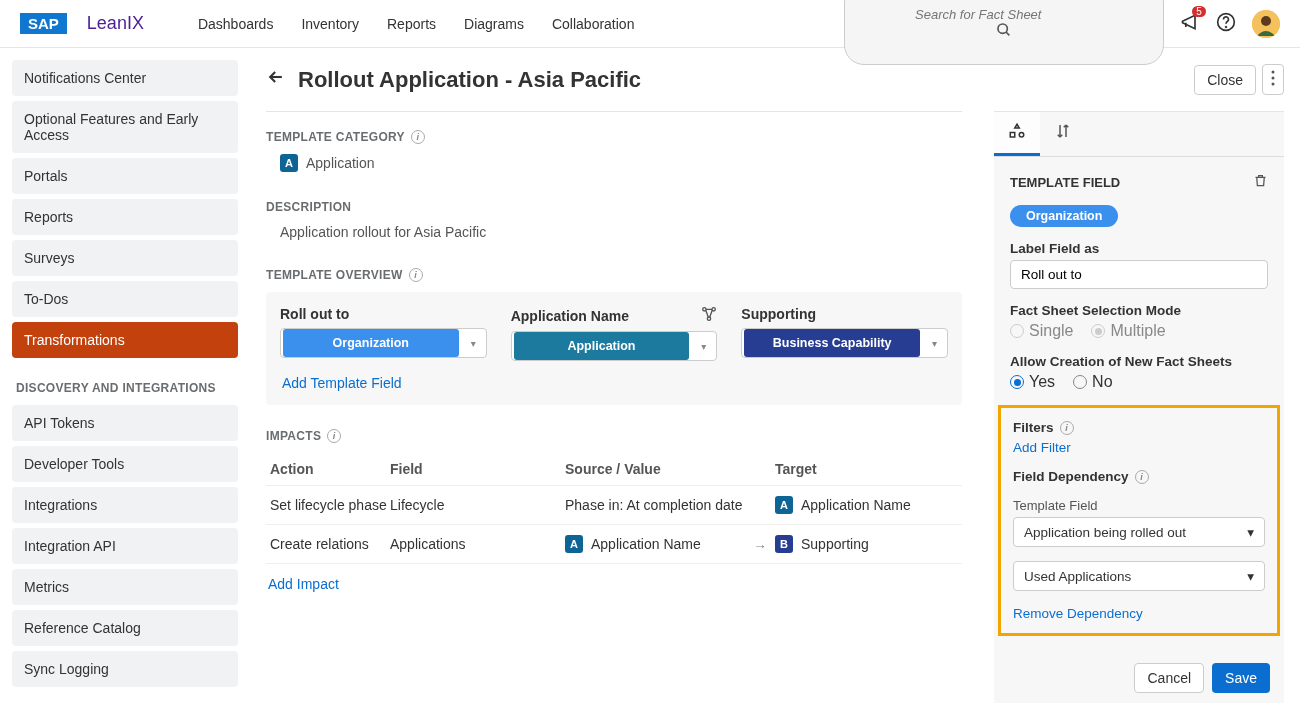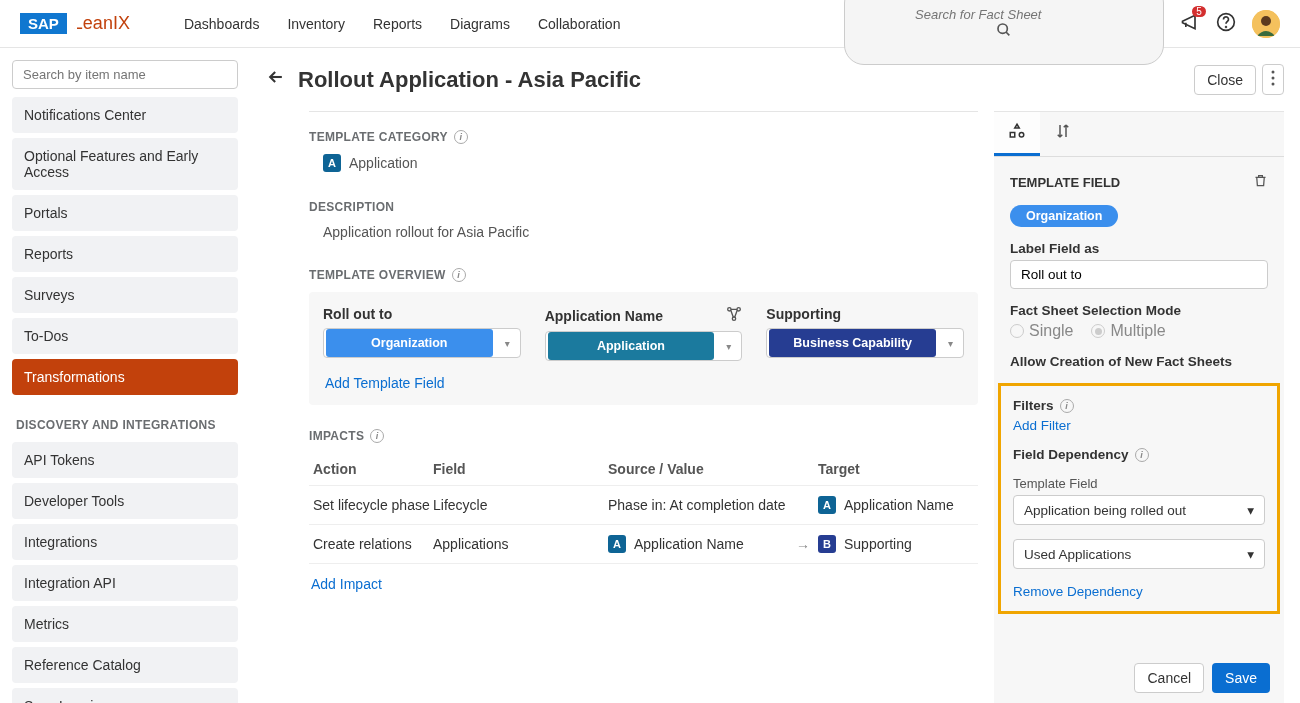--- a/index.html
+++ b/index.html
@@ -3,21 +3,21 @@
   <meta charset="utf-8">
   <style>
     * { box-sizing: border-box; margin: 0; padding: 0; }
     body { font-family: -apple-system, BlinkMacSystemFont, "Segoe UI", Arial, sans-serif; font-size: 14px; color: #333; background: #fff; }
     
     
     .header { height: 48px; border-bottom: 1px solid #e5e5e5; display: flex; align-items: center; padding: 0 20px; gap: 24px; }
     .logo { display: flex; align-items: center; }
     .logo-sap { background: #1077d0; color: #fff; font-weight: 700; font-size: 15px; padding: 2px 8px; position: relative; }
     .logo-sap::after { content: ''; position: absolute; right: -10px; top: 0; border-style: solid; border-width: 0 10px 22px 0; border-color: transparent #fff transparent transparent; }
-    .logo-text { font-size: 18px; font-weight: 500; color: #c2410c; margin-left: 6px; }
+    .logo-text { font-size: 18px; font-weight: 500; color: #4c1d95; margin-left: 20px; }
     .nav { display: flex; gap: 28px; margin-left: 30px;}
     .nav-item { color: #333; font-weight: 500; cursor: pointer; }
     .header-right { margin-left: auto; display: flex; align-items: center; gap: 16px; }
     .search-bar { background: #f5f5f5; border: 1px solid #ccc; border-radius: 20px; padding: 23px 14px; width: 320px; display: flex; align-items: center; justify-content: space-between; flex-direction: column; }
     .search-bar input { border: none; background: transparent; outline: none; flex: 1; font-style: italic; color: #888; font-size: 13px; }
     .header-icon { cursor: pointer; color: #444; position: relative; }
     .badge { position: absolute; top: -6px; right: -6px; background: #d32f2f; color: #fff; border-radius: 8px; font-size: 10px; padding: 0 4px; min-width: 14px; text-align: center;}
     .avatar { width: 28px; height: 28px; border-radius: 50%; background: #f4c15d; display: flex; align-items: center; justify-content: center; overflow: hidden; }
     .avatar svg { width: 100%; height: 100%; }
     
@@ -32,21 +32,21 @@
     
     .main { flex: 1; display: flex; flex-direction: column; padding: 16px 16px 0 16px; overflow: hidden; }
     .main-header { display: flex; align-items: center; margin-bottom: 16px; }
     .back-arrow { font-size: 22px; margin-right: 12px; cursor: pointer; color: #333; }
     .main-title { font-size: 22px; font-weight: 700; color: #333; flex: 1; }
     .btn { border-radius: 4px; padding: 6px 12px; font-size: 14px; cursor: pointer; border: 1px solid transparent; }
     .btn-primary { background: #0a6ed1; color: #fff; }
     .btn-secondary { background: #fff; border: 1px solid #ccc; color: #333; margin-left: 6px; }
     .btn-icon { background: #fff; border: 1px solid #ccc; padding: 5px 8px; margin-left: 6px; border-radius: 4px; cursor: pointer;}
     
-    .content-row { display: flex; gap: 16px; flex: 1; overflow: hidden; margin-left: 43px; }
+    .content-row { display: flex; gap: 32px; flex: 1; overflow: hidden; }
     .content-main { flex: 1; overflow-y: auto; border-top: 1px solid #e5e5e5; padding-top: 18px;}
     .content-side { width: 290px; background: #f7f7f7; border-top: 1px solid #e5e5e5; display: flex; flex-direction: column;}
     
     .section-label { color: #6a6d70; font-size: 12px; font-weight: 700; letter-spacing: 0.3px; display: flex; align-items: center; gap: 6px; margin-bottom: 10px;}
     .info-icon { display: inline-flex; width: 14px; height: 14px; border: 1px solid #aaa; border-radius: 50%; align-items: center; justify-content: center; font-size: 9px; color: #888; font-weight: 700; font-style: italic;}
     
     .tag-badge { display: inline-flex; width: 18px; height: 18px; border-radius: 3px; color: #fff; font-size: 11px; font-weight: 700; align-items: center; justify-content: center; margin-right: 8px; }
     .badge-a { background: #0e6495; }
     .badge-b { background: #263d92; }
     
@@ -144,21 +144,20 @@
           <circle cx="14" cy="11" r="5" fill="#5b3a1e"></circle>
           <path d="M5 26 q9 -10 18 0" fill="#3a6b3c"></path>
         </svg>
     </span>
   </div>
 </div>
 
 <div class="container">
 
   <div class="sidebar">
-    <input class="sidebar-search" placeholder="Search by item name" style="">
     <div class="sidebar-item">Notifications Center</div>
     <div class="sidebar-item">Optional Features and Early Access</div>
     <div class="sidebar-item">Portals</div>
     <div class="sidebar-item">Reports</div>
     <div class="sidebar-item">Surveys</div>
     <div class="sidebar-item">To-Dos</div>
     <div class="sidebar-item active">Transformations</div>
     <div class="sidebar-heading">DISCOVERY AND INTEGRATIONS</div>
     <div class="sidebar-item">API Tokens</div>
     <div class="sidebar-item">Developer Tools</div>
@@ -328,20 +327,30 @@
                 <span>Single</span>
               </label>
               <label class="radio-opt" style="color:#888;">
                 <span class="radio-circle disabled checked"></span>
                 <span>Multiple</span>
               </label>
             </div>
           </div>
           <div class="side-row">
             <div class="side-label">Allow Creation of New Fact Sheets</div>
+            <div class="radio-row">
+              <label class="radio-opt">
+                <span class="radio-circle checked"></span>
+                <span>Yes</span>
+              </label>
+              <label class="radio-opt">
+                <span class="radio-circle"></span>
+                <span>No</span>
+              </label>
+            </div>
           </div>
 
           <div class="highlight-box">
             <div class="side-row">
               <div class="side-label">
                 <span>Filters</span>
                 <span class="info-icon">i</span>
               </div>
               <span class="link">Add Filter</span>
             </div>

